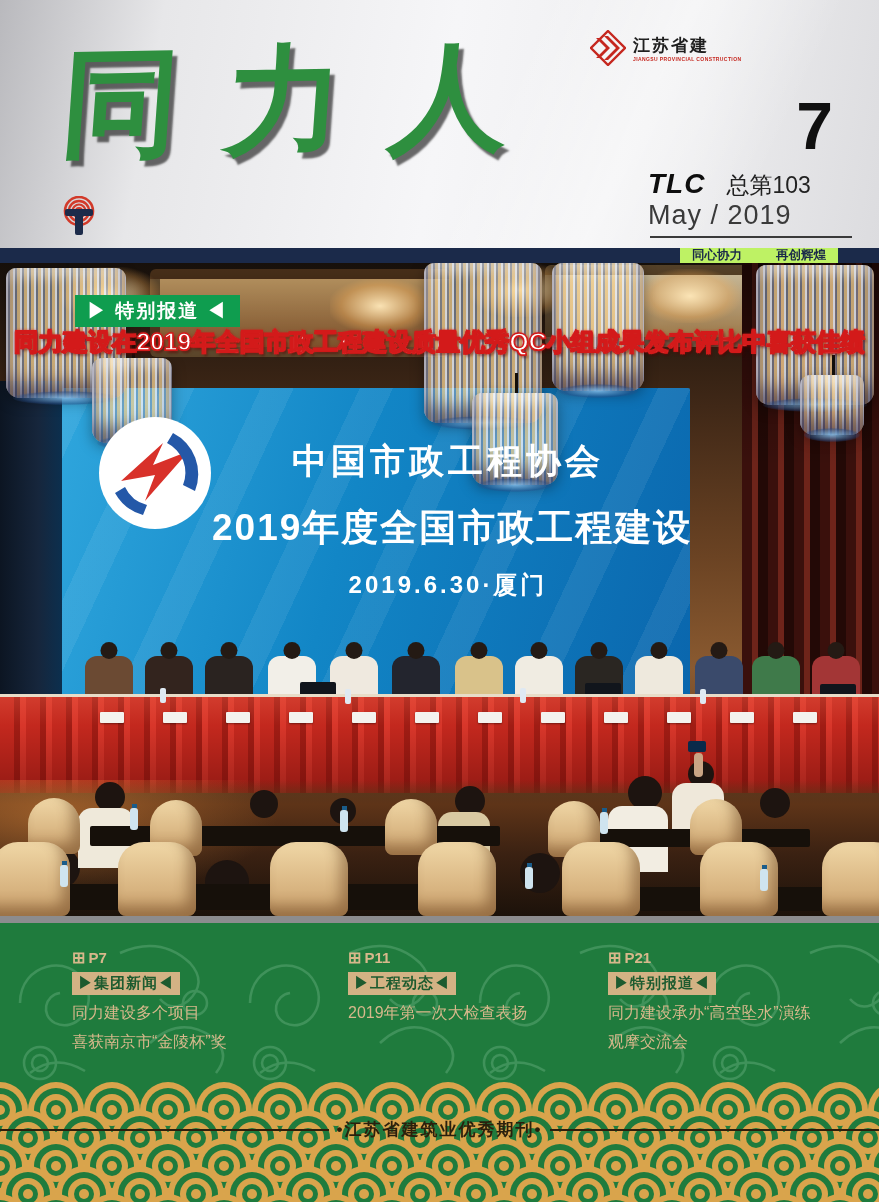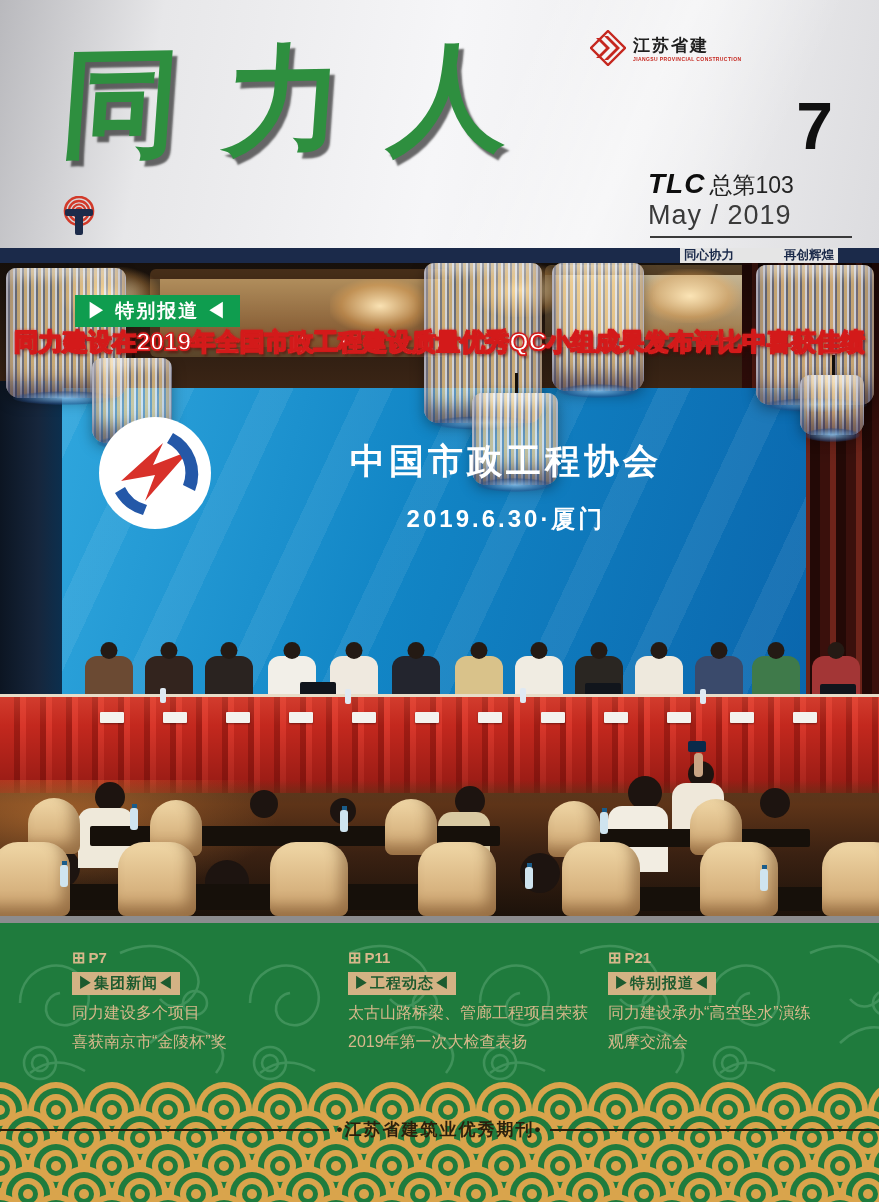--- a/index.html
+++ b/index.html
@@ -17,48 +17,48 @@
     text-shadow:5px 6px 2px rgba(10,10,10,.6);z-index:2;}
   .sub-row{position:absolute;left:60px;top:196px;display:flex;align-items:center;gap:10px;z-index:2;}
   .sub-title{font-size:23px;letter-spacing:5px;color:#262626;font-weight:500;white-space:nowrap;}
   .partners{position:absolute;left:590px;top:30px;display:flex;gap:22px;align-items:flex-start;z-index:2;}
   .partner{display:flex;align-items:center;gap:7px;}
   .p-col{display:flex;flex-direction:column;line-height:1.05;}
   .p-cn{font-size:17px;font-weight:700;color:#1f1f1f;letter-spacing:2px;}
   .p-en{font-size:13px;font-weight:700;color:#1f1f1f;}
   .p-en-sm{font-size:5px;font-weight:700;color:var(--logo_red,#c5271f);letter-spacing:.4px;margin-top:2px;}
   .issue-no{position:absolute;right:46px;top:88px;font-size:66px;font-weight:700;color:#101010;z-index:2;}
-  .issue-row{position:absolute;left:648px;top:168px;display:flex;align-items:baseline;gap:4px;z-index:2;}
+  .issue-row{position:absolute;left:648px;top:168px;display:flex;align-items:baseline;gap:21px;z-index:2;}
   .issue-code{font-size:28px;font-weight:900;font-style:italic;color:#0e0e0e;letter-spacing:1px;}
   .issue-total{font-size:23px;color:#222;}
   .issue-date{position:absolute;left:648px;top:200px;font-size:27px;color:#3a3a3a;letter-spacing:1px;z-index:2;}
   .issue-underline{position:absolute;left:650px;top:236px;width:202px;height:2px;background:#3a3a3a;z-index:2;}
 
   
   .slogan-bar{position:absolute;left:0;top:248px;width:879px;height:15px;display:flex;align-items:stretch;}
   .slog-navy{background:var(--navy,#1b2a4a);}
   .slog-lead{flex:1;}
-  .slog-white{width:158px;background:#e5e5e5;display:flex;align-items:center;justify-content:space-between;padding:0 4px;}
+  .slog-white{width:158px;background:#bef264;display:flex;align-items:center;justify-content:space-between;padding:0 12px;}
   .slog-txt{font-size:12.5px;font-weight:700;color:var(--navy,#1b2a4a);white-space:nowrap;}
   .slog-tail{width:41px;}
 
   
   .photo{position:absolute;left:0;top:263px;width:879px;height:653px;overflow:hidden;
     background:linear-gradient(180deg,#17100b 0%,#402817 22%,#6b4323 45%,#8a5a30 62%,#5a3a20 80%,#2a1a10 100%);}
   .coffer{position:absolute;border:10px solid rgba(22,12,6,.55);border-radius:6px;opacity:.85;}
   .coffer.a{left:150px;top:6px;width:300px;height:88px;background:linear-gradient(180deg,#caa36a,#8a5a30);}
   .coffer.b{left:545px;top:2px;width:215px;height:82px;background:linear-gradient(180deg,#e3d2ac,#b08954);}
   .glow{position:absolute;width:100px;height:54px;
     background:radial-gradient(ellipse,rgba(255,232,185,.95),rgba(255,180,90,.3) 55%,transparent 75%);}
   .curtain-right{position:absolute;left:742px;top:0;width:137px;height:452px;
     background:repeating-linear-gradient(90deg,#3a100c 0 10px,#6e241a 10px 16px,#230906 16px 26px);}
   .curtain-right::after{content:"";position:absolute;inset:0;background:linear-gradient(180deg,rgba(0,0,0,.55),transparent 45%);}
   .left-strip{position:absolute;left:0;top:118px;width:64px;height:336px;
     background:linear-gradient(90deg,#0c1522,#16263c 60%,#0b3050);}
-  .screen{position:absolute;left:62px;top:125px;width:744px;height:316px;border-radius:2px;
+  .screen{position:absolute;left:62px;top:125px;width:628px;height:316px;border-radius:2px;
     background:linear-gradient(105deg,#2fa6dd 0%,var(--screen_blue,#1286c6) 45%,#0a66ad 100%);}
   .screen::after{content:"";position:absolute;inset:0;
     background:repeating-linear-gradient(115deg,rgba(255,255,255,.07) 0 30px,transparent 30px 90px);}
   .screen-logo{position:absolute;left:34px;top:26px;z-index:2;}
   .screen-lines{position:absolute;left:150px;right:6px;top:50px;text-align:center;color:#fff;z-index:2;}
   .scr-l1{font-size:35px;font-weight:700;letter-spacing:4px;margin-bottom:18px;white-space:nowrap;}
   .scr-l2{font-size:37px;font-weight:700;letter-spacing:2px;margin-bottom:16px;white-space:nowrap;}
   .scr-l3{font-size:36px;font-weight:700;letter-spacing:3px;margin-bottom:30px;white-space:nowrap;}
   .scr-l4{font-size:24px;font-weight:700;letter-spacing:3px;white-space:nowrap;}
   .chand{position:absolute;border-radius:10px 10px 14px 14px;
@@ -187,20 +187,21 @@
       <span class="screen-logo">
         <svg width="118" height="118" viewBox="-59 -59 118 118">
           <circle r="56" fill="#fff"></circle>
           <path d="M-34,8 L8,-30 L-2,-8 L34,-22 L-10,28 L0,2 Z" fill="#d8312a"></path>
           <path d="M18,-40 A46,46 0 0 1 40,18 L28,12 A33,33 0 0 0 12,-30 Z" fill="#2458a8"></path>
           <path d="M-40,20 A46,46 0 0 0 -12,42 L-8,32 A33,33 0 0 1 -30,14 Z" fill="#2458a8"></path>
         </svg>
       </span>
       <div class="screen-lines">
         <div class="scr-l1">中国市政工程协会</div>
+        <div class="scr-l2">2019年度全国市政工程建设</div>
         <div class="scr-l4">2019.6.30·厦门</div>
       </div>
     </div>
 
     <div class="chand" style="left:6px;top:5px;width:120px;height:130px;"></div>
     <div class="chand" style="left:424px;top:0;width:118px;height:160px;"></div>
     <div class="chand" style="left:552px;top:0;width:92px;height:128px;"></div>
     <div class="chand" style="left:756px;top:2px;width:118px;height:140px;"></div>
     <div class="chand" style="left:92px;top:95px;width:80px;height:85px;"></div>
     <div class="chand" style="left:472px;top:130px;width:86px;height:92px;"></div>
@@ -345,21 +346,20 @@
       <div class="toc-line">同力建设多个项目</div>
       <div class="toc-line">喜获南京市“金陵杯”奖</div>
     </div>
 
     <div class="toc-col" style="left:348px;">
       <div class="toc-page">
         <span class="glyph">⊞</span>
         <span>P11</span>
       </div>
       <span class="toc-cat">▶工程动态◀</span>
-      <div class="toc-line">太古山路桥梁、管廊工程项目荣获</div>
       <div class="toc-line">2019年第一次大检查表扬</div>
     </div>
 
     <div class="toc-col" style="left:608px;">
       <div class="toc-page">
         <span class="glyph">⊞</span>
         <span>P21</span>
       </div>
       <span class="toc-cat">▶特别报道◀</span>
       <div class="toc-line">同力建设承办“高空坠水”演练</div>

